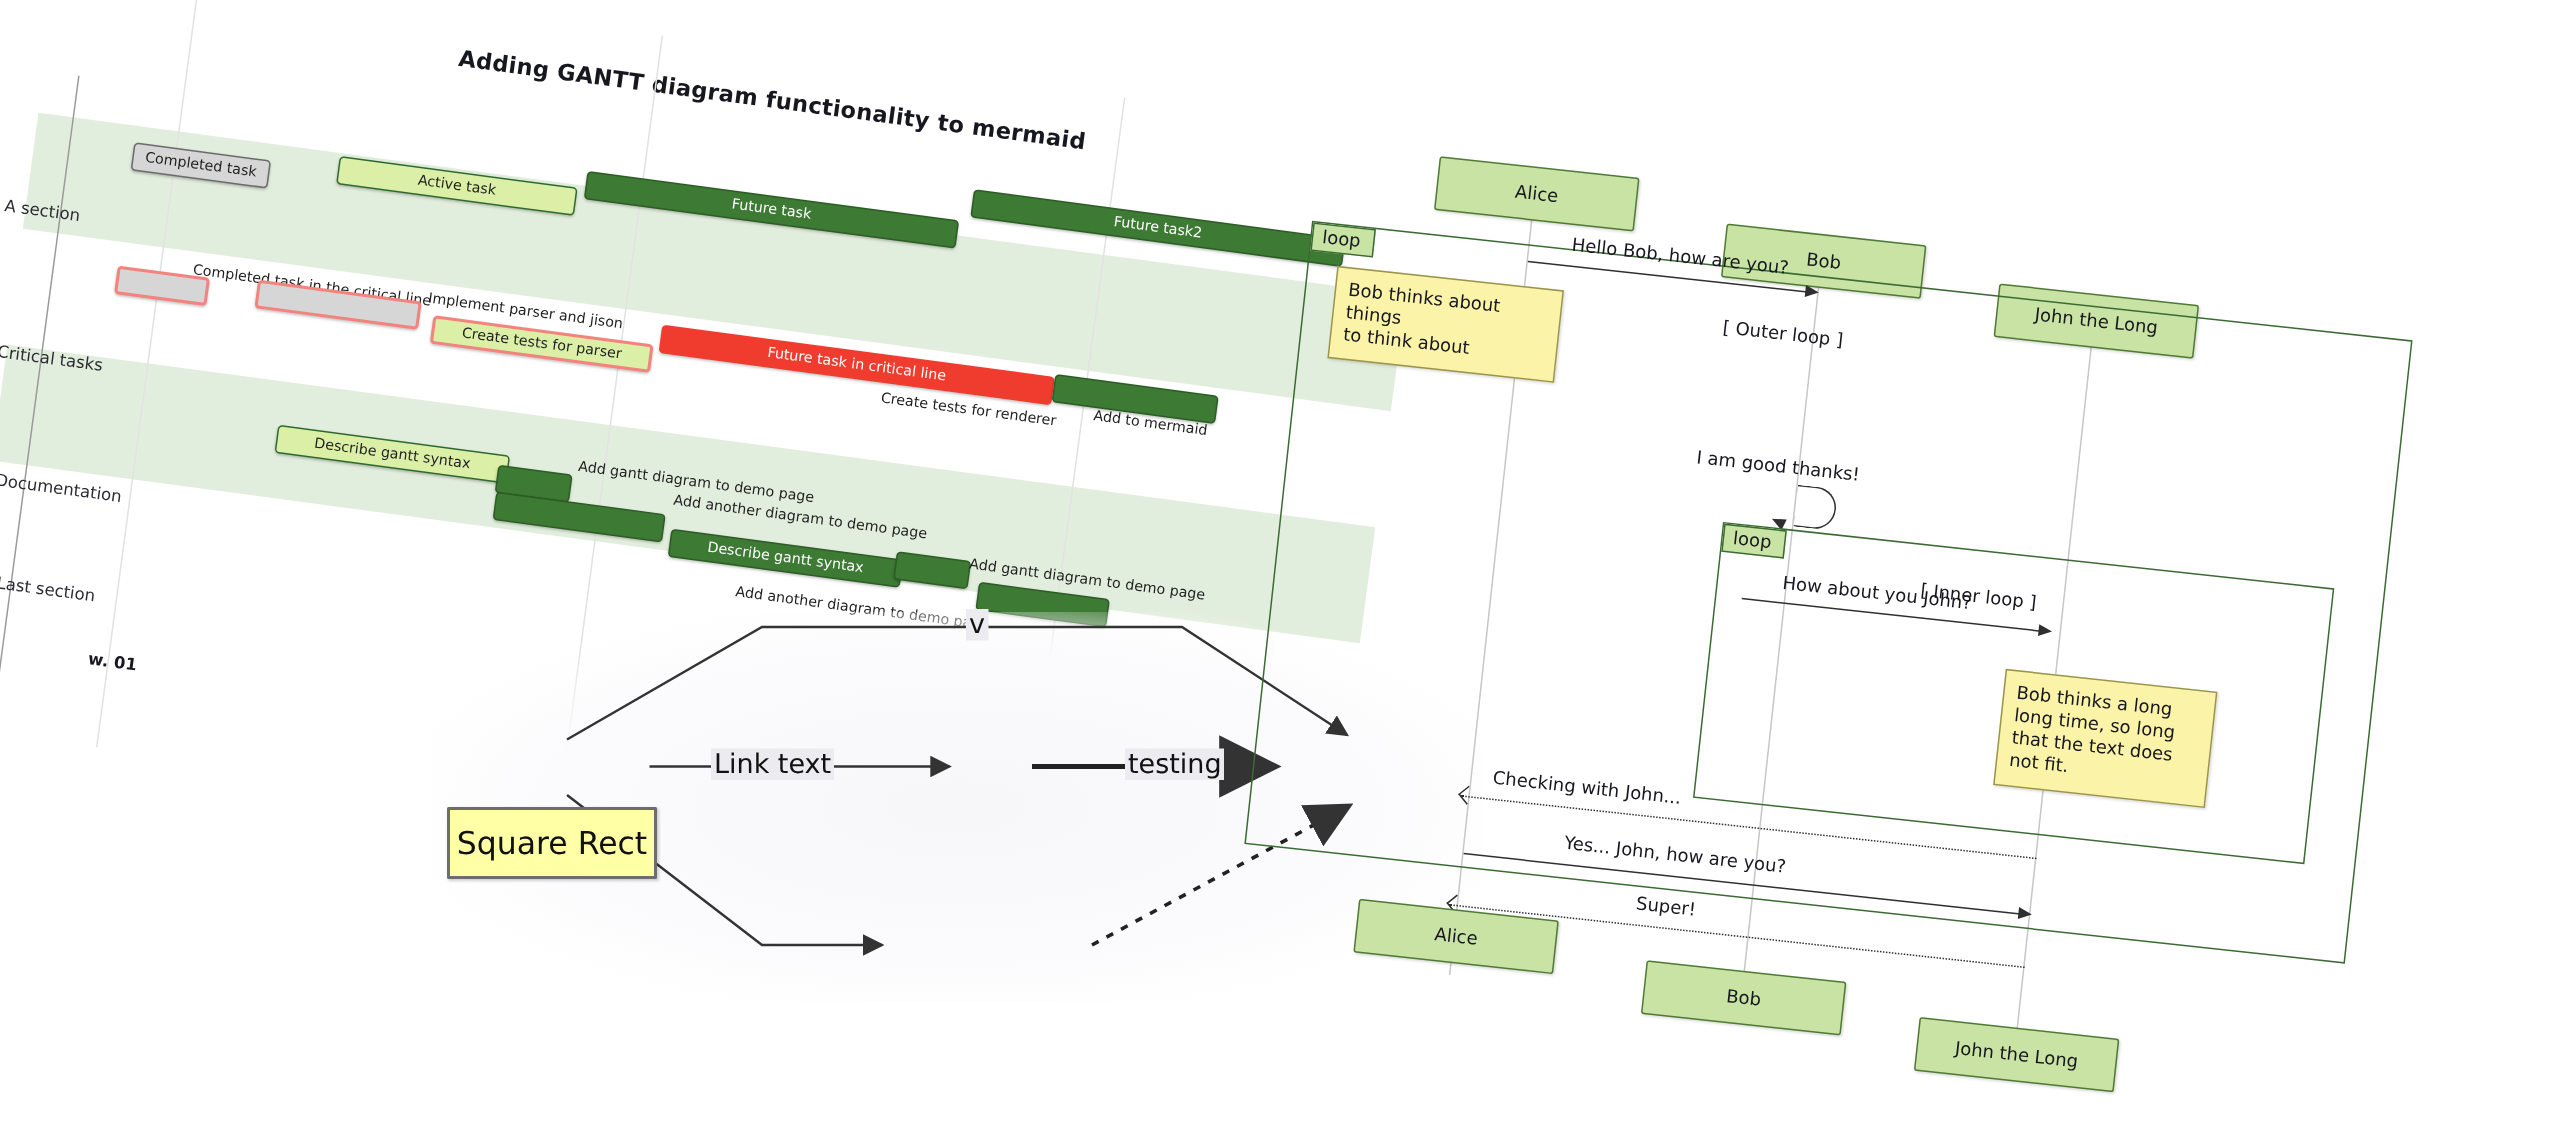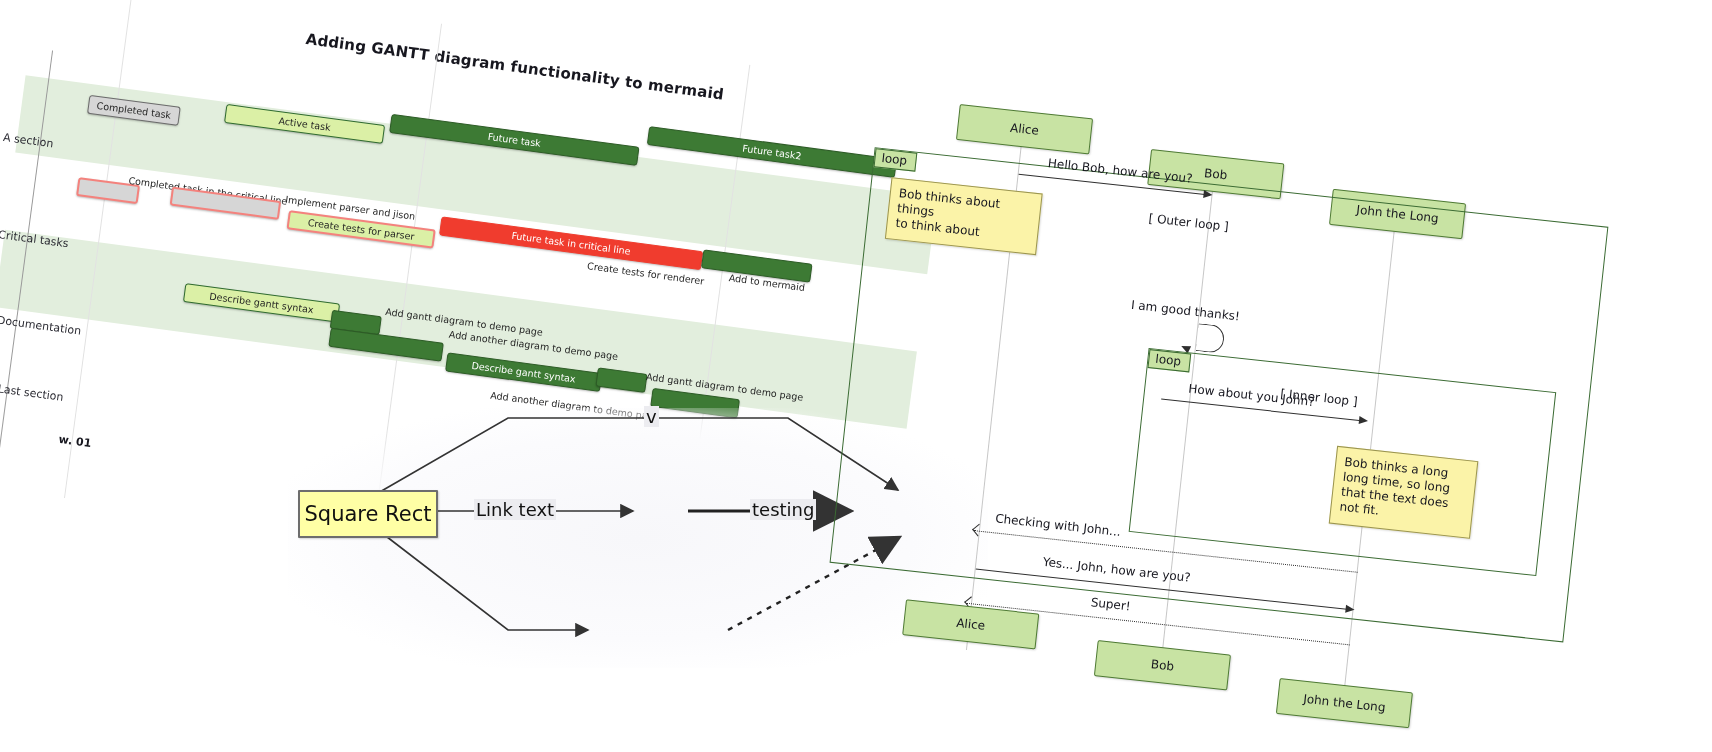--- a/index.html
+++ b/index.html
@@ -29,21 +29,21 @@
   .bar.crit-future{background:#f03c2e;border:1.6px solid #f03c2e;color:#ffffff;}
   .barlab{position:absolute;font-size:9.5px;color:#1f1f1f;white-space:nowrap;}
 
   
   #flow{left:278px;top:398px;width:740px;height:300px;}
   #flow .glow{position:absolute;left:10px;top:10px;width:700px;height:260px;
        background:radial-gradient(ellipse at center,#f7f7fa 0%,#fbfbfd 55%,rgba(255,255,255,0) 78%);}
   .node{position:absolute;background:#ffffa5;border:2.5px solid #6d6d6d;
         display:flex;align-items:center;justify-content:center;
         font-size:21px;color:#111;box-shadow:1px 1px 2px rgba(0,0,0,.18);}
-  .node.sq{border-radius:1px;}
+  .node.sq{border-radius:1px;margin-top:48px;}
   .node.round{border-radius:9px;}
   .node.circ{border-radius:50%;}
   .rhomb{position:absolute;}
   .rhomb .shape{position:absolute;inset:0;background:#ffffa5;border:2.5px solid #6d6d6d;
         transform:rotate(45deg);}
   .rhomb .lab{position:absolute;inset:0;display:flex;align-items:center;justify-content:center;
         font-size:21px;color:#111;}
   .edgelab{position:absolute;background:#ececf0;font-size:18px;color:#111;padding:0 2px;}
 
   

